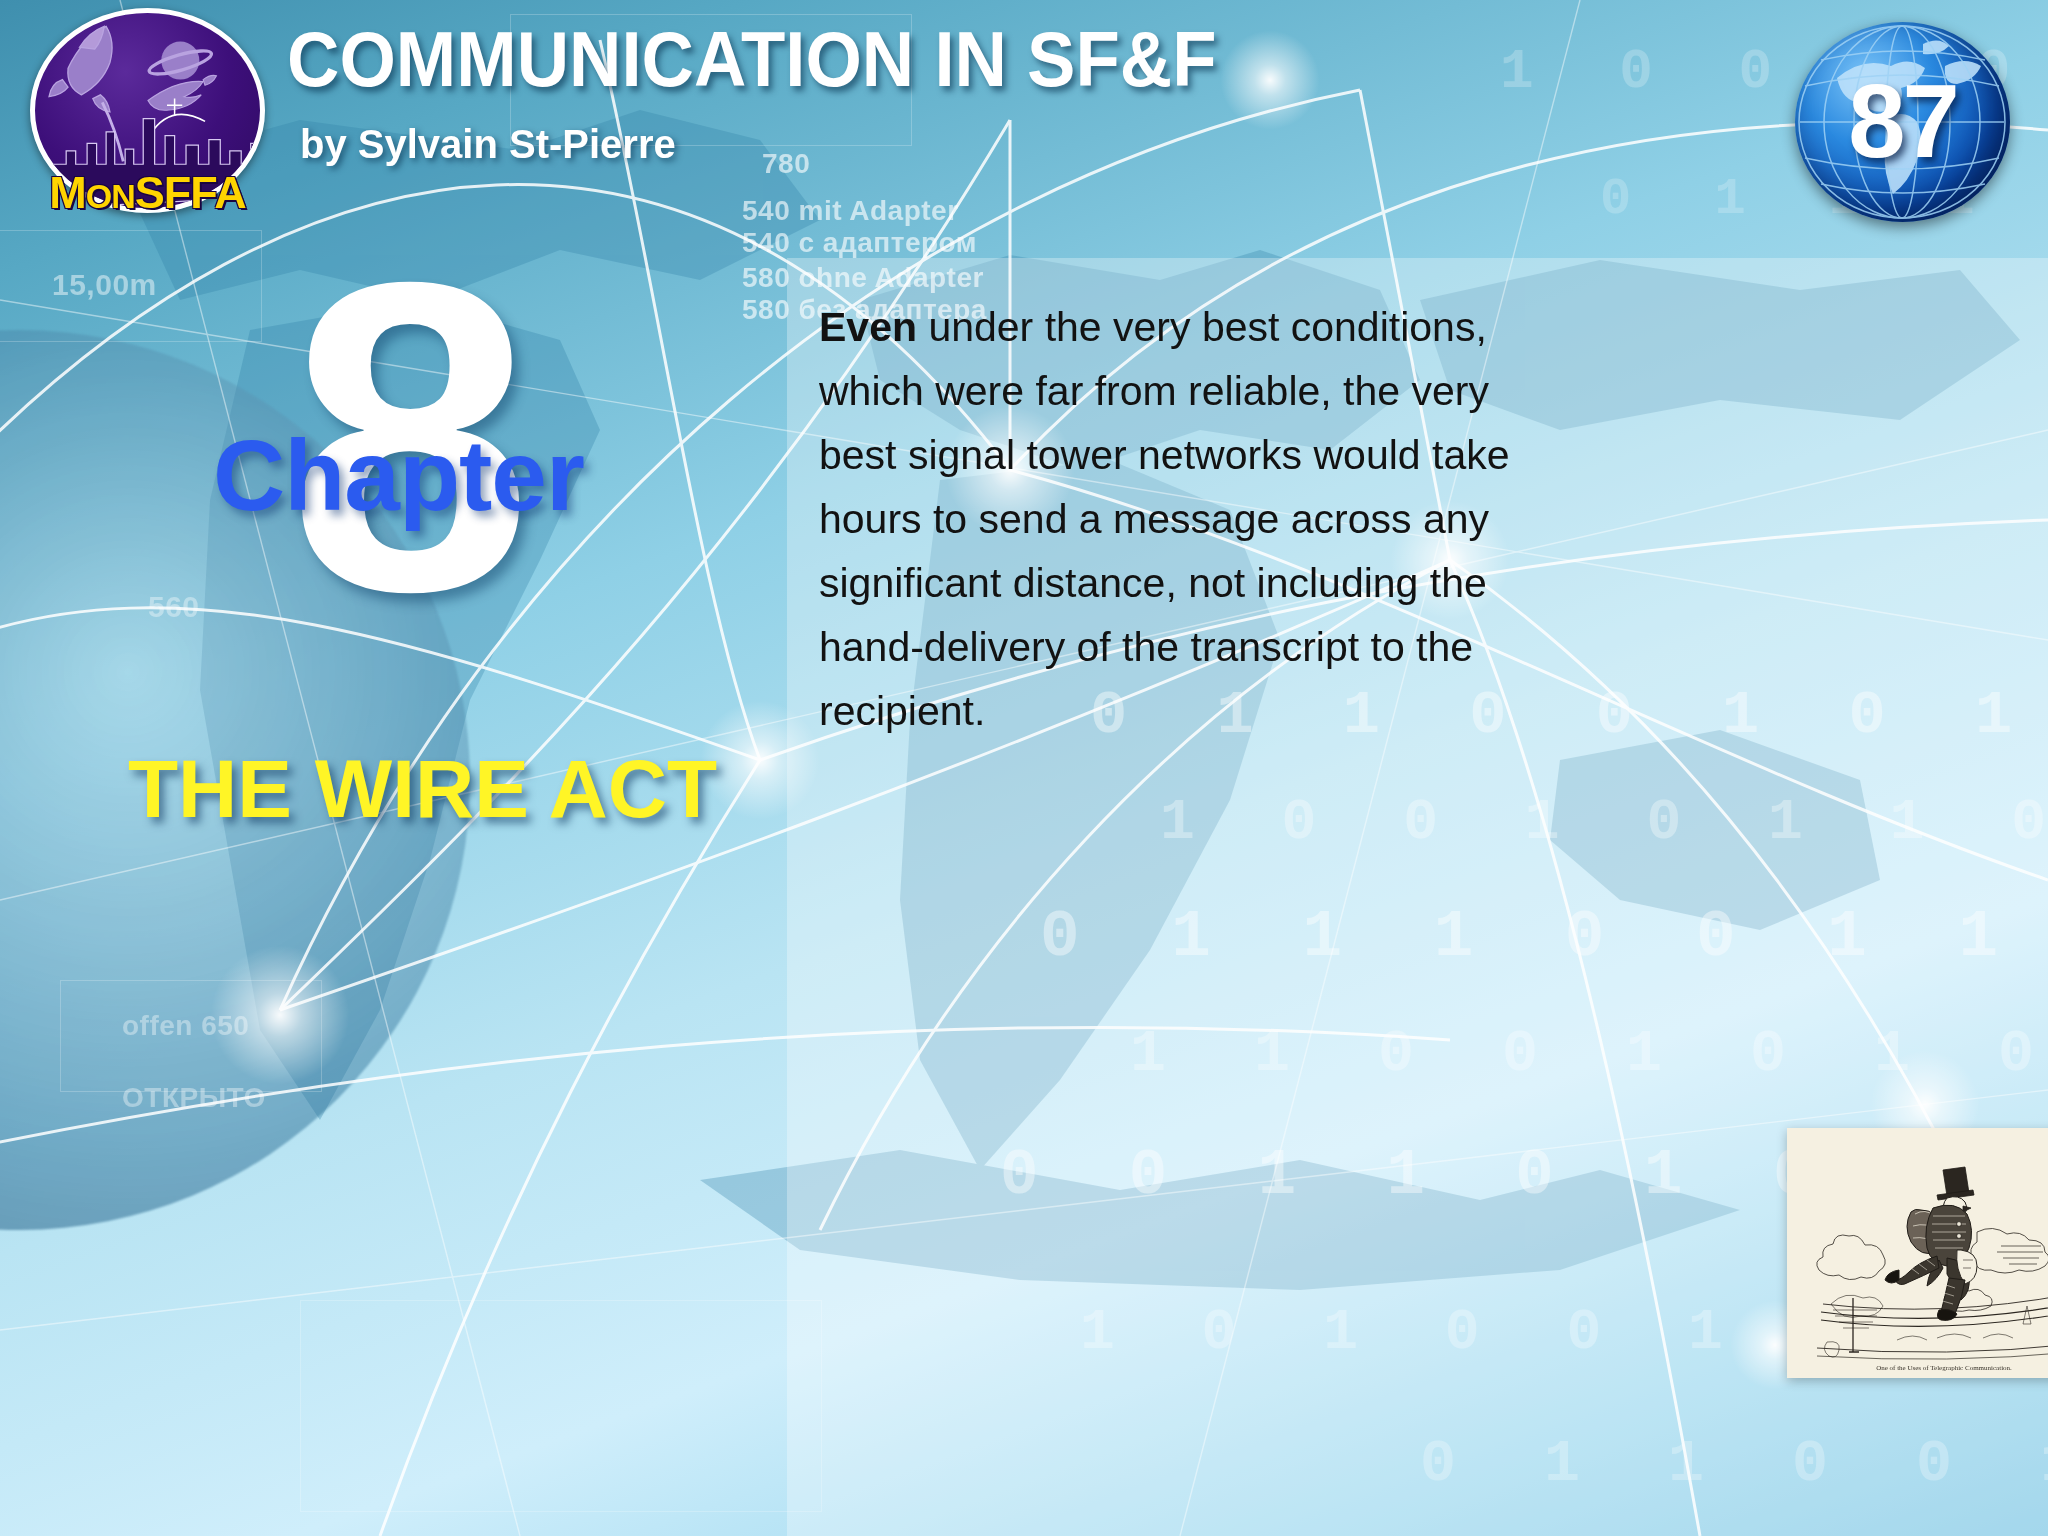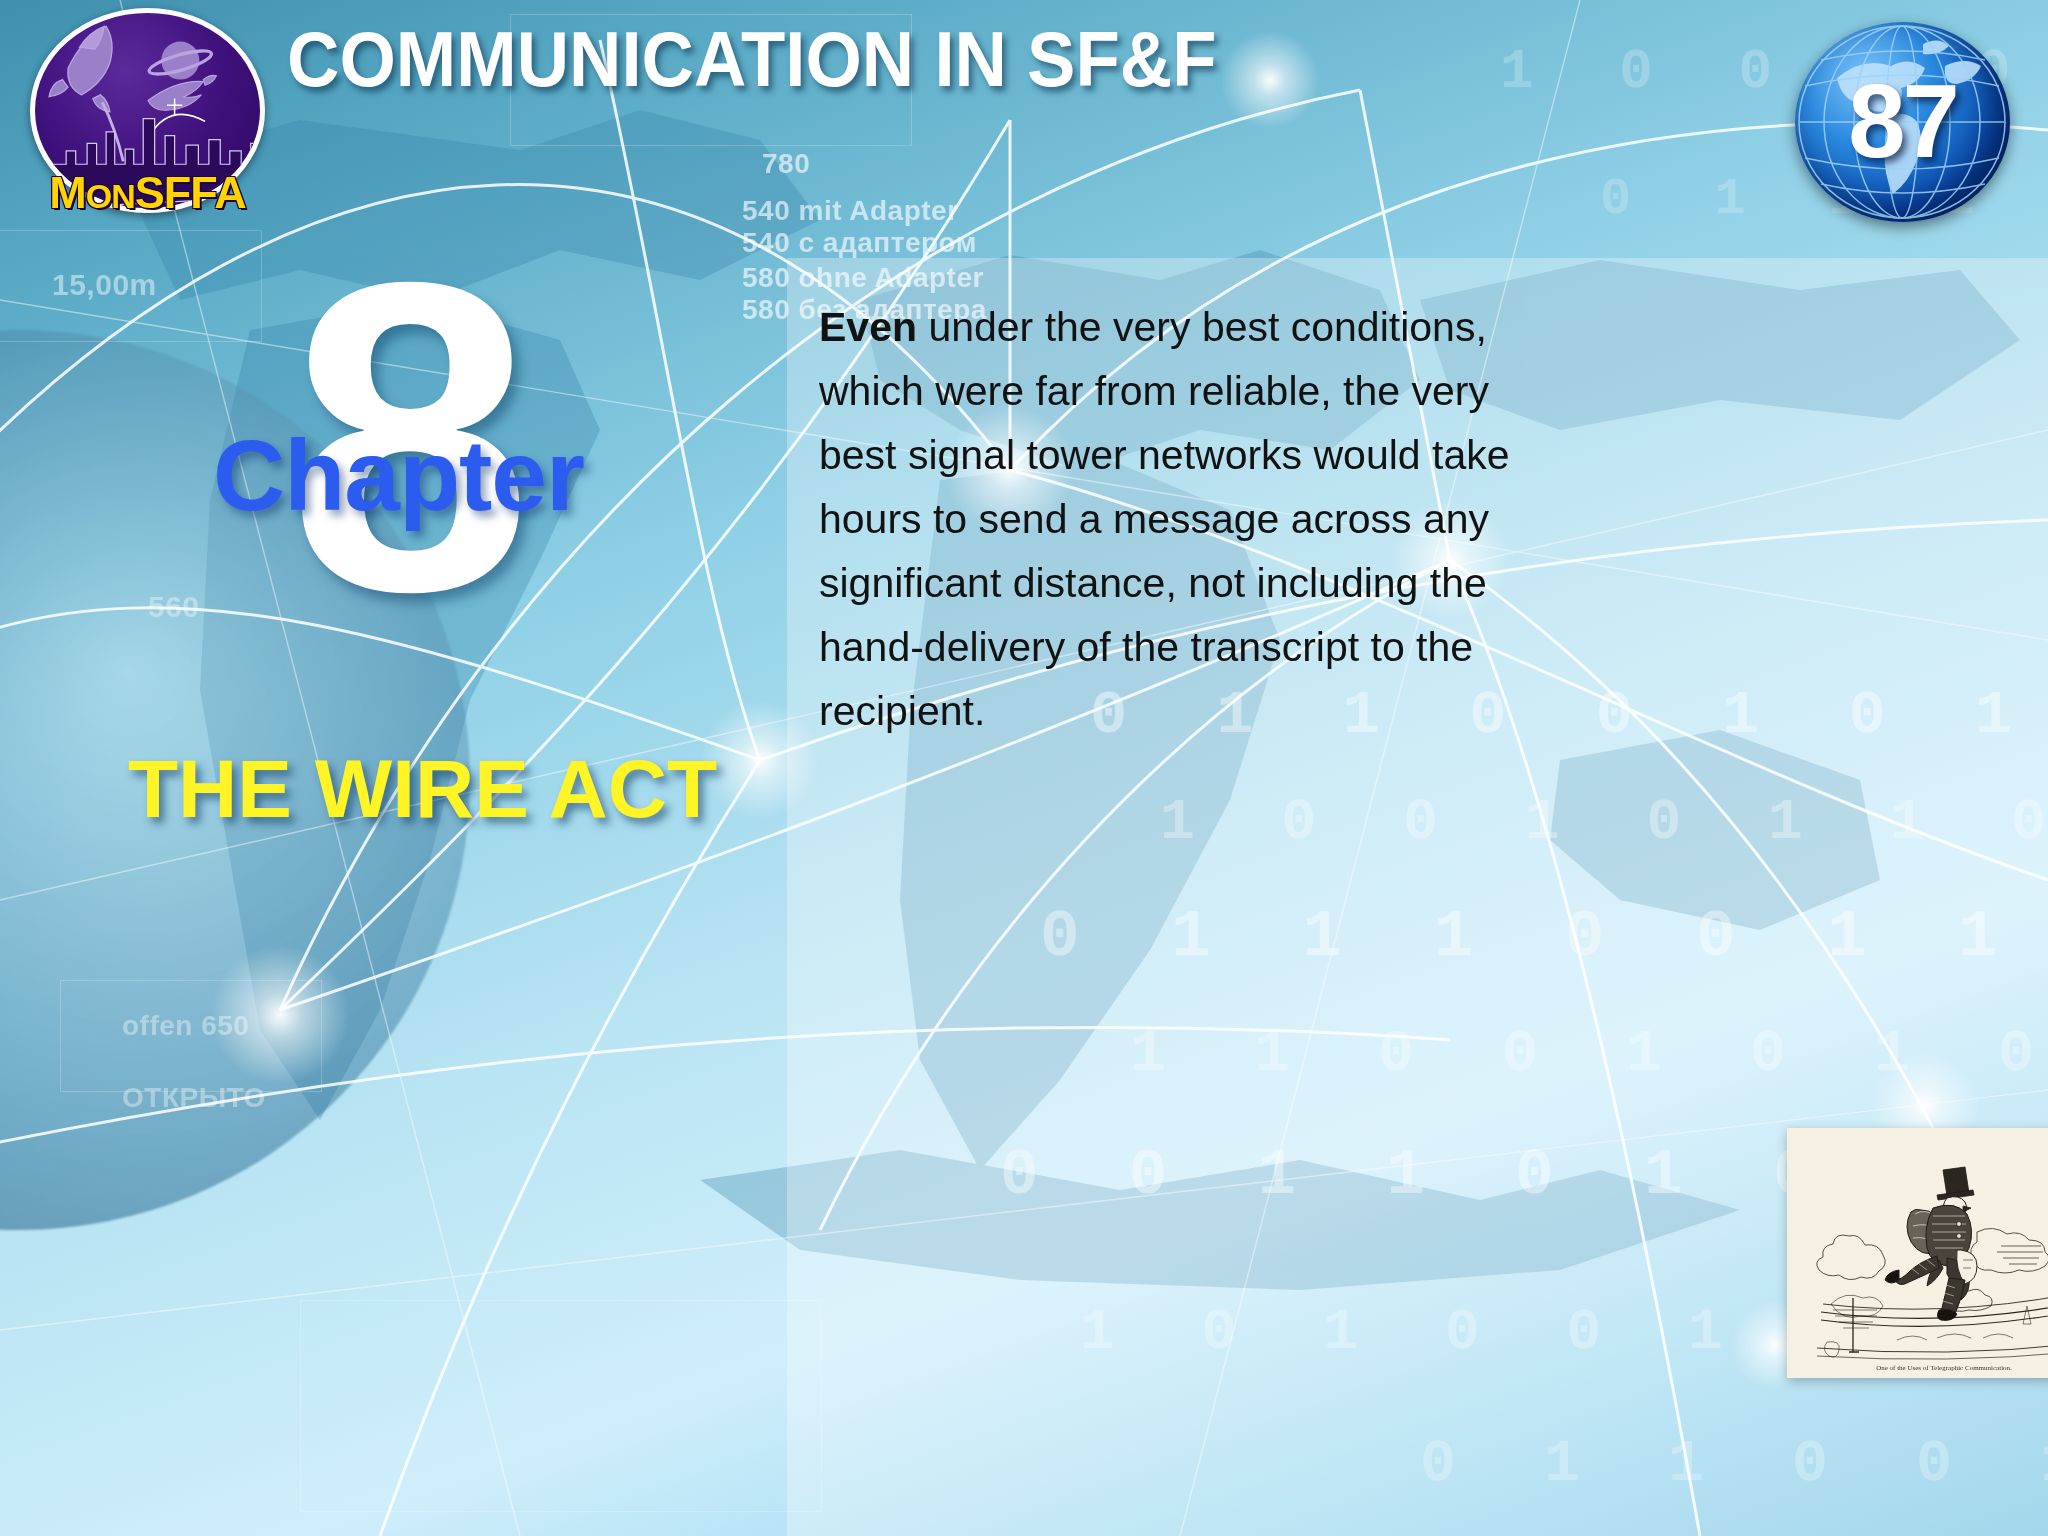--- a/index.html
+++ b/index.html
@@ -276,20 +276,21 @@
 
         <g fill="#2b0a5c" stroke="#d8c9f2" stroke-width="1.3">
           <path d="M18 205 v-46 h14 v-14 h10 v14 h12 v-22 h10 v22 h10 v-34 h9 v34 h11 v-16 h9 v16 h10 v-48 h12 v48 h11 v-30 h10 v30 h12 v-20 h13 v20 h11 v-26 h12 v26 h10 v-14 h12 v14 h10 v-22 h12 v22 h10 v34 z"></path>
         </g>
       </svg>
     </div>
     <div class="logo-name"><span>M</span><span class="sm">ON</span><span>SFFA</span></div>
   </div>
 
   <div class="deck-title">COMMUNICATION IN SF&amp;F</div>
+  <div class="deck-author">by Sylvain St-Pierre</div>
 
   <div class="pagebadge">
     <div class="sphere">
       <svg viewBox="0 0 215 200">
         <g fill="#bfe2fb" opacity="0.88">
           <path d="M42 56 q26 -22 54 -12 q18 -10 34 2 q-6 16 -24 20 q4 14 -10 22 q-20 6 -28 -8 q-20 2 -26 -24z"></path>
           <path d="M96 94 q16 -6 26 6 q8 18 0 38 q-8 22 -24 34 q-10 -20 -8 -44 q0 -22 6 -34z"></path>
           <path d="M150 44 q20 -10 36 0 q-6 14 -24 18 q-14 0 -12 -18z"></path>
           <path d="M128 22 q16 -8 26 2 q-10 10 -26 8z"></path>
         </g>

